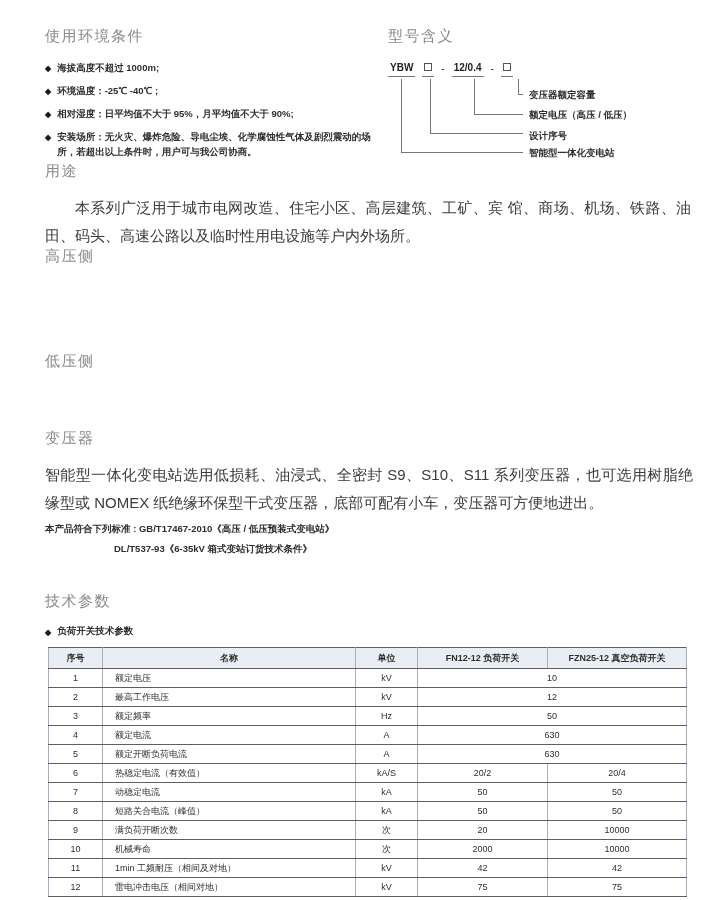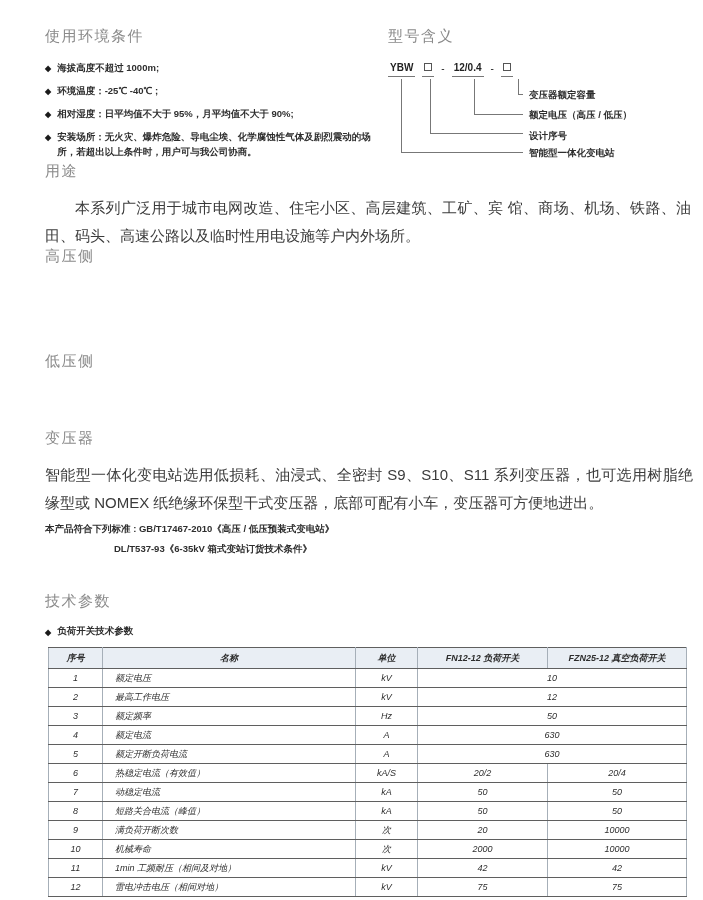--- a/index.html
+++ b/index.html
@@ -46,21 +46,21 @@
   .std-line.second { margin-top:6px; margin-left:69px; }
   .sub-bullet { display:flex; gap:6px; margin-top:14px; font-size:9.5px; color:#2e2e2e; font-weight:600; }
 
   
   .tbl-wrap { position:absolute; left:48px; top:647px; width:638px; }
   table { width:638px; border-collapse:collapse; table-layout:fixed;
           font-size:9px; color:#2e2e2e; }
   th, td { border-top:1px solid #5f5f5f; border-bottom:1px solid #5f5f5f;
            border-left:1px solid #a6afb8; border-right:1px solid #a6afb8;
            text-align:center; padding:4px 2px; line-height:10px; height:18px; }
-  table { border:1px solid #8b949c;font-style:italic; }
+  table { border:1px solid #8b949c; }
   thead th { background:#e9eef4; font-weight:700; padding:5px 2px; }
   td.name { text-align:left; padding-left:12px; }
 </style>
 </head>
 <body>
 
 <div class="page">
 
   <section class="sec-env">
     <h2 class="sec-title">使用环境条件</h2>

